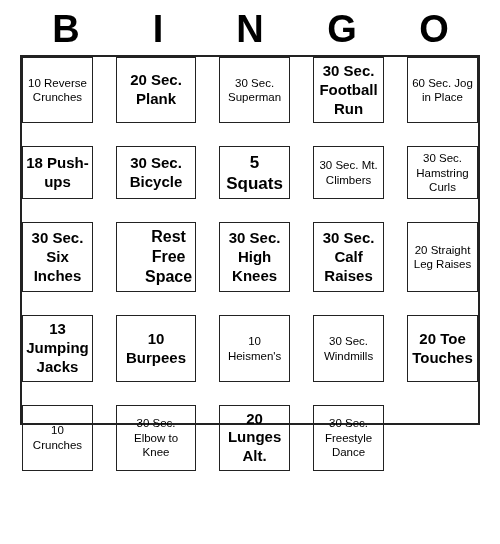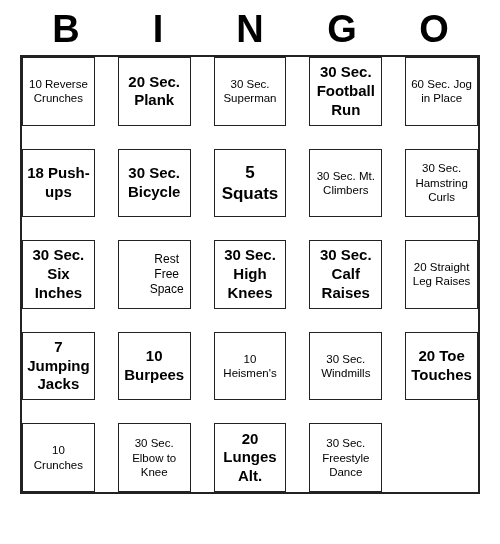--- a/index.html
+++ b/index.html
@@ -25,21 +25,21 @@
       font-weight: bold;
       font-family: Arial, sans-serif;
       width: 80px;
       text-align: center;
     }
     #bingo-grid {
       display: grid;
       grid-template-columns: repeat(5, 1fr);
       grid-template-rows: repeat(5, 1fr);
       width: 460px;
-      height: 439px;
+      height: 370px;
       border: 2px solid #222;
       gap: 23px;
     }
     .bingo-cell {
       border: 1.5px solid #222;
       display: flex;
       align-items: center;
       justify-content: center;
       text-align: center;
       font-size: 13px;
@@ -52,22 +52,22 @@
       font-weight: bold;
     }
     .bingo-cell.medium {
       font-size: 15px;
       font-weight: bold;
     }
     .bingo-cell.small {
       font-size: 11.5px;
     }
     .bingo-cell.rest {
-      font-size: 12px;
-      font-weight: normal;
+      font-size: 16px;
+      font-weight: bold;
       padding-left: 28px;
     }
   </style>
 </head>
 <body>
 
 <div id="bingo-header">
 <span class="bingo-letter">B</span>
     <span class="bingo-letter">I</span>
     <span class="bingo-letter">N</span>
@@ -83,21 +83,21 @@
     <div class="bingo-cell medium">18 Push-ups</div>
     <div class="bingo-cell medium">30 Sec. Bicycle</div>
     <div class="bingo-cell large">5 Squats</div>
     <div class="bingo-cell small">30 Sec. Mt. Climbers</div>
     <div class="bingo-cell small">30 Sec. Hamstring Curls</div>
     <div class="bingo-cell medium">30 Sec. Six Inches</div>
     <div class="bingo-cell rest">Rest Free Space</div>
     <div class="bingo-cell medium">30 Sec. High Knees</div>
     <div class="bingo-cell medium">30 Sec. Calf Raises</div>
     <div class="bingo-cell small">20 Straight Leg Raises</div>
-    <div class="bingo-cell medium">7 Jumping Jacks</div>
+    <div class="bingo-cell medium">13 Jumping Jacks</div>
     <div class="bingo-cell medium">10 Burpees</div>
     <div class="bingo-cell small">10 Heismen's</div>
     <div class="bingo-cell small">30 Sec. Windmills</div>
     <div class="bingo-cell medium">20 Toe Touches</div>
     <div class="bingo-cell small">10 Crunches</div>
     <div class="bingo-cell small">30 Sec. Elbow to Knee</div>
     <div class="bingo-cell medium">20 Lunges Alt.</div>
     <div class="bingo-cell small">30 Sec. Freestyle Dance</div>
   </div>
 

